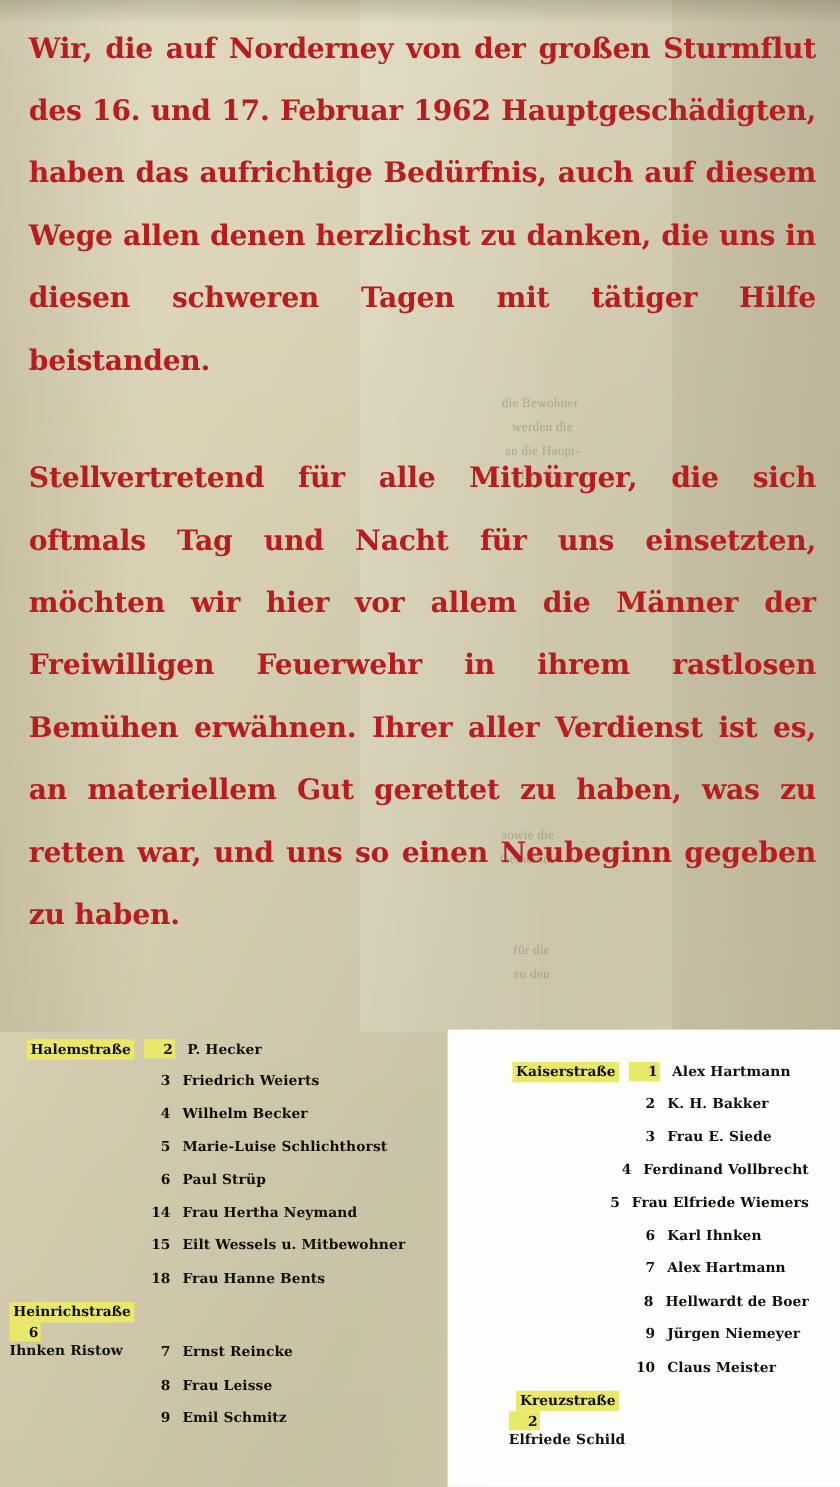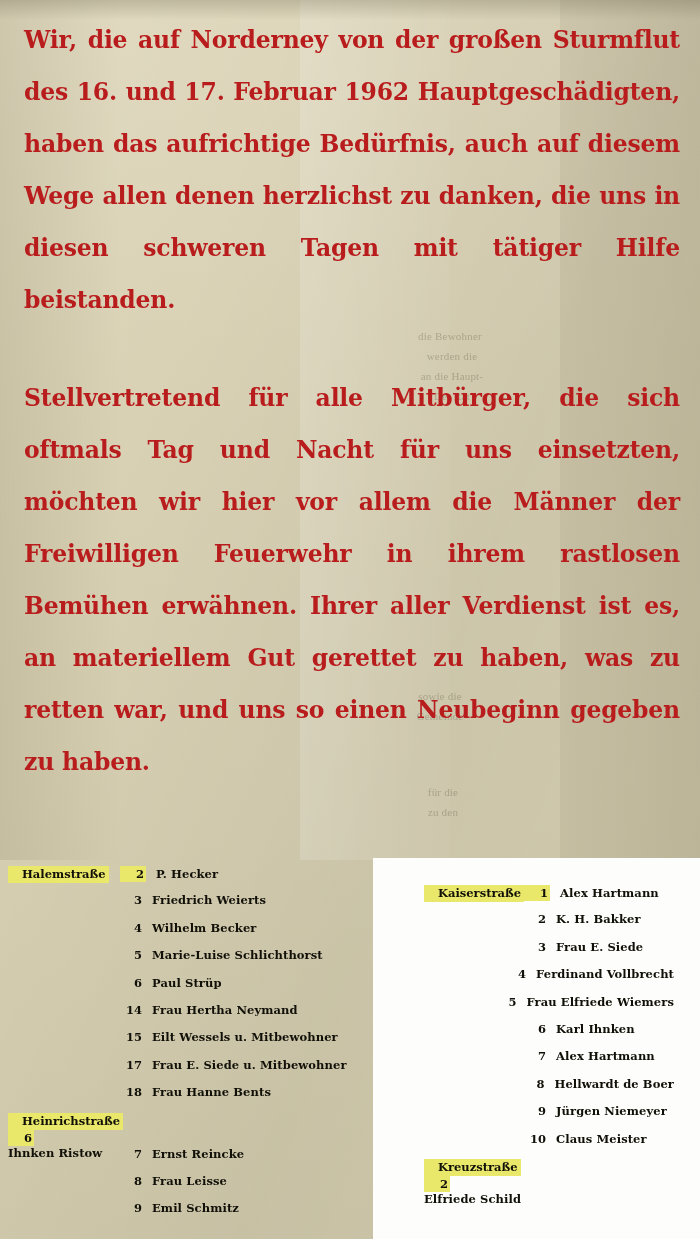--- a/index.html
+++ b/index.html
@@ -107,23 +107,23 @@
   }
   .row {
     display: flex;
     align-items: baseline;
     height: 27.4px;
   }
   .street {
     display: inline-block;
     text-align: right;
     white-space: nowrap;
-    padding: 1px 3px 2px 14px;
+    padding: 1px 3px 2px 3px;
     background: #e9e86a;
-    margin-right: 20px;
+    margin-right: 8px;
   }
   .list-left .street-cell {
     width: 112px;
     text-align: right;
   }
   .list-right .street-cell {
     width: 100px;
     text-align: right;
   }
   .num {
@@ -203,25 +203,20 @@
       <div class="num">14</div>
       <div class="name">Frau Hertha Neymand</div>
     </div>
     <div class="row">
       <div class="street-cell"></div>
       <div class="num">15</div>
       <div class="name">Eilt Wessels u. Mitbewohner</div>
     </div>
     <div class="row">
       <div class="street-cell"></div>
-      <div class="num">17</div>
-      <div class="name">Frau E. Siede u. Mitbewohner</div>
-    </div>
-    <div class="row">
-      <div class="street-cell"></div>
       <div class="num">18</div>
       <div class="name">Frau Hanne Bents</div>
     </div>
     <div class="row gap">
       <div class="street-cell"><span class="street">Heinrichstraße</span></div>
       <div class="num hl hl-pad">6</div>
       <div class="name">Ihnken Ristow</div>
     </div>
     <div class="row">
       <div class="street-cell"></div>

